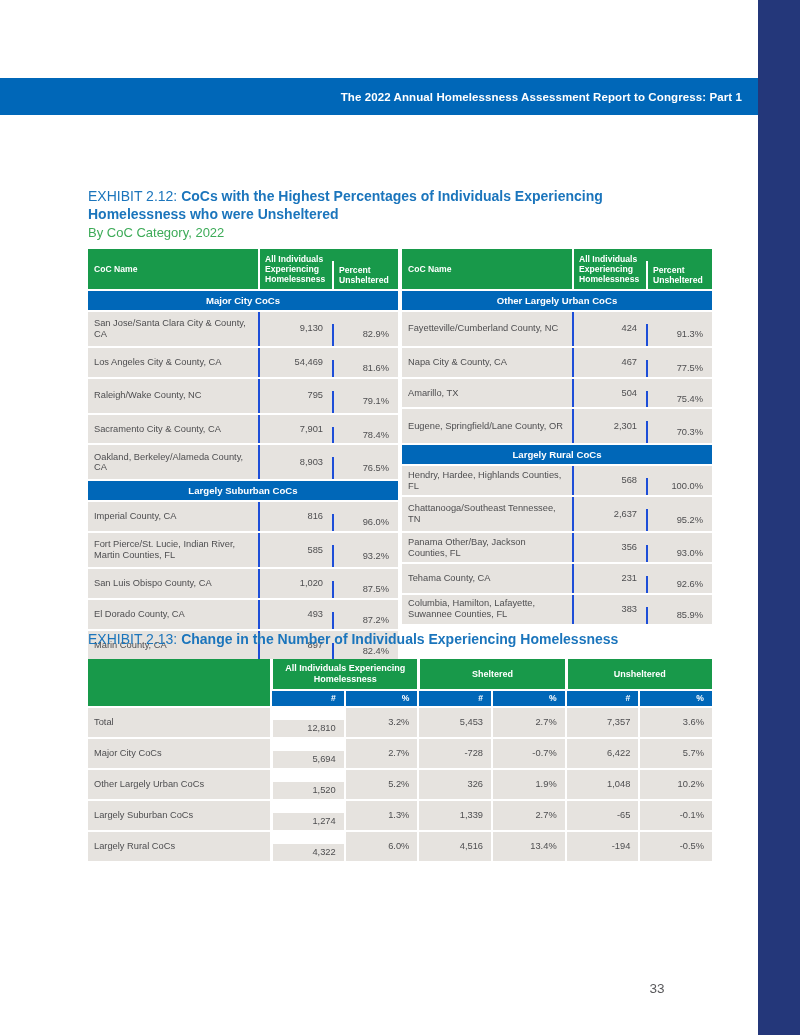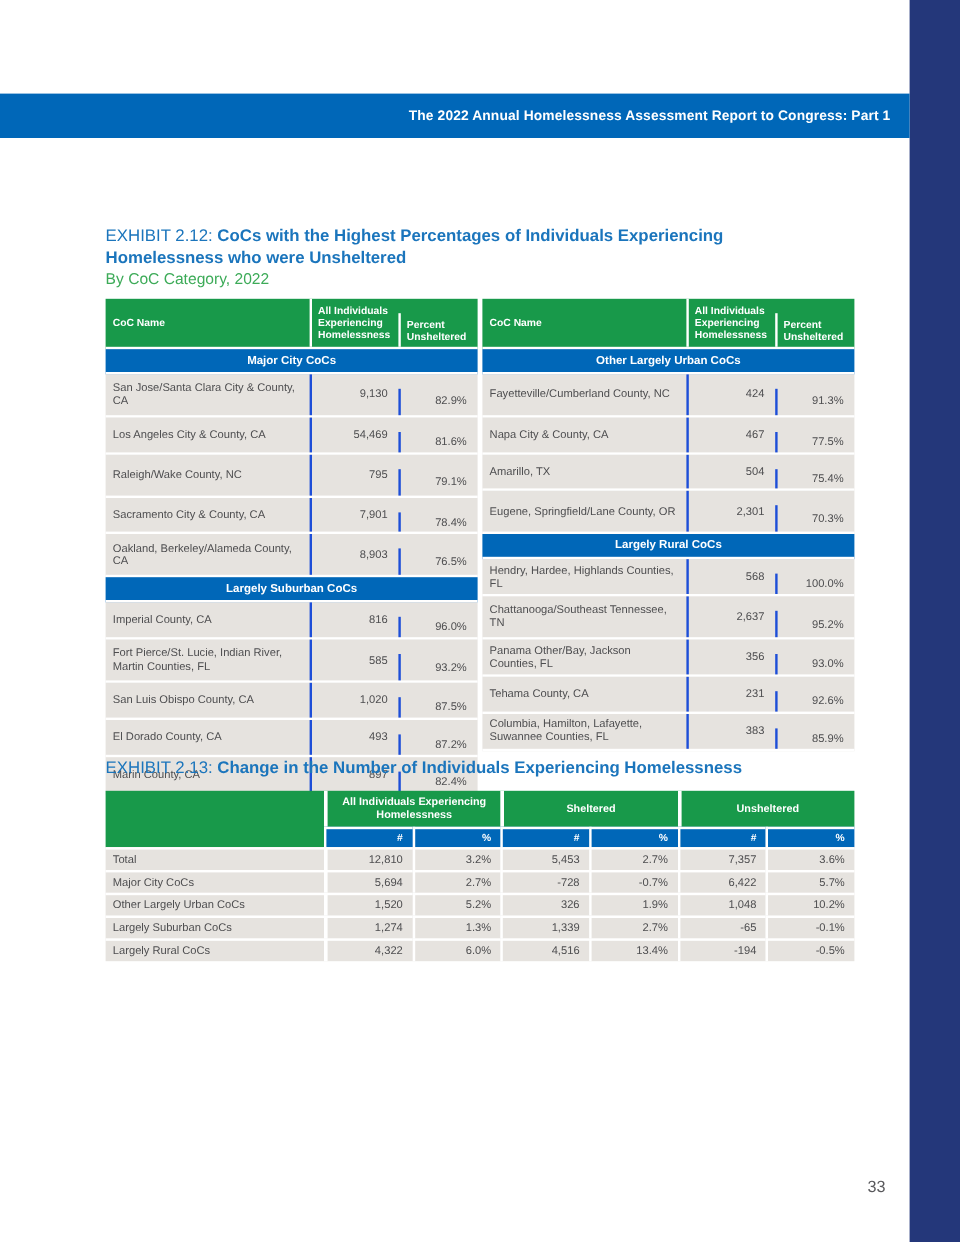--- a/index.html
+++ b/index.html
@@ -4,21 +4,21 @@
 <style>
   * { box-sizing: border-box; margin: 0; padding: 0; }
   html, body { width: 800px; height: 1035px; background: #ffffff;
     font-family: "Liberation Sans", sans-serif; overflow: hidden; position: relative; }
 
   
   .side-stripe { position: absolute; top: 0; right: 0; width: 42px; height: 1035px; background: #24377a; }
   .banner { position: absolute; top: 78px; left: 0; width: 758px; height: 37px; background: #0067b8;
     color: #fff; display: flex; align-items: center; justify-content: flex-end;
     padding-right: 16px; font-weight: bold; font-size: 11.5px; letter-spacing: .1px; }
-  .pageno { position: absolute; top: 981px; left: 664px; width: 74px; text-align: right;
+  .pageno { position: absolute; top: 981px; left: 620px; width: 74px; text-align: center;
     color: #58585b; font-size: 13.5px; }
 
   
   .exhibit { position: absolute; left: 88px; width: 624px; }
   .ex212 { top: 188px; }
   .ex213 { top: 631px; }
   .ex-title { color: #1b75bc; font-size: 14px; line-height: 1.28; width: 552px; }
   .ex-title strong { font-weight: bold; margin-top: 24px; }
   .ex-sub { color: #3dab58; font-size: 13px; margin-top: 1px; }
 
@@ -43,21 +43,21 @@
   .t13 .hc { background: #18994a; color: #fff; font-weight: bold; font-size: 9px; line-height: 1.18;
     display: flex; align-items: center; justify-content: center; text-align: center; padding: 2px 6px; }
   .t13 .corner { grid-column: 1; grid-row: 1 / 3; }
   .t13 .grp { grid-column: span 2; min-height: 30px; border-left: 3px solid #fff; }
   .t13 .sub { background: #0067b8; color: #fff; font-weight: bold; font-size: 8.6px;
     display: flex; align-items: center; justify-content: flex-end; padding: 2px 8px;
     border-left: 2px solid #fff; border-top: 2px solid #fff; height: 17px; }
   .t13 .dc { background: #e6e3df; color: #4e4e50; font-size: 9.3px; border-top: 2px solid #fff;
     display: flex; align-items: center; min-height: 19px; padding: 2px 6px; }
   .t13 .dc.bl { border-left: 2px solid #fff; }
-  .t13 .dc.bl3 { border-left: 3px solid #fff; }
+  .t13 .dc.bl3 { border-left: 3px solid #fff; margin-top: 12px; }
   .t13 .dc.r { justify-content: flex-end; padding-right: 8px; }
 </style>
 </head>
 <body>
 
 <div class="side-stripe"></div>
 <div class="banner">
   <span>The 2022 Annual Homelessness Assessment Report to Congress: Part 1</span>
 </div>
 

